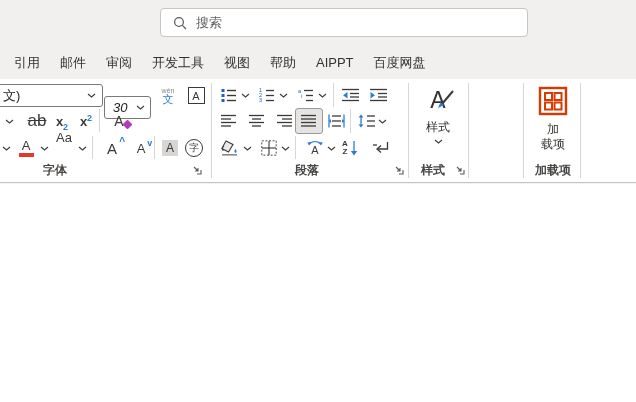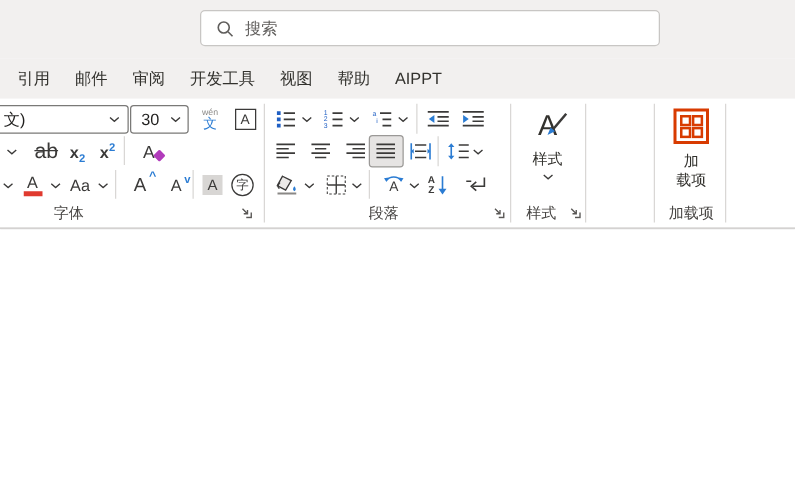--- a/index.html
+++ b/index.html
@@ -20,21 +20,21 @@
 
   
   .ribbon { position:absolute; left:0; top:79px; width:636px; height:104px; background:#fff;
     border-bottom:1px solid #c6c4c2; box-shadow:0 1px 1px rgba(0,0,0,.05); }
   .ctl { position:absolute; display:flex; align-items:center; justify-content:center; height:22px; }
   .vdiv { position:absolute; width:1px; background:#d9d7d5; }
   .combo { position:absolute; height:23px; border:1px solid #7a7977; border-radius:3px; background:#fff;
     display:flex; align-items:center; font-size:13px; color:#201f1e; }
   .combo .val { flex:1; padding-left:8px; white-space:nowrap; overflow:hidden; }
   .chev { display:inline-flex; align-items:center; justify-content:center; }
-  .grouplabel { position:absolute; top:83px; height:16px; font-size:12px; color:#484644; text-align:center; }
+  .grouplabel { position:absolute; top:83px; height:16px; font-size:12px; color:#484644; text-align:center;font-weight:bold; }
   .stack { display:flex; flex-direction:column; align-items:center; line-height:1; }
   .redbar { width:15px; height:4px; background:#e03a2f; margin-top:1px; }
   .shadeA { background:#d8d6d4; padding:1px 4px; font-size:12px; }
   .circleZ { width:18px; height:18px; border:1px solid #3b3a39; border-radius:50%;
     display:flex; align-items:center; justify-content:center; font-size:10px; }
   .boxA { width:17px; height:17px; border:1.4px solid #3b3a39; display:flex; align-items:center;
     justify-content:center; font-size:11px; }
   .justify-sel { position:absolute; left:295px; top:29px; width:28px; height:26px; background:#e6e4e3;
     border:1px solid #9b9997; border-radius:3px; display:flex; align-items:center; justify-content:center; }
   .bigbtn { position:absolute; top:4px; height:78px; display:flex; flex-direction:column;
@@ -75,33 +75,34 @@
   </div>
 
   <div class="tabrow">
     <span class="tab">引用</span>
     <span class="tab">邮件</span>
     <span class="tab">审阅</span>
     <span class="tab">开发工具</span>
     <span class="tab">视图</span>
     <span class="tab">帮助</span>
     <span class="tab">AIPPT</span>
+    <span class="tab">百度网盘</span>
   </div>
 
   <div class="ribbon">
 
     <div class="combo" style="left:-10px; top:5px; width:113px;">
       <span class="val" style="padding-left:12px;">文)</span>
       <span class="chev" style="padding-right:6px;">
         <svg width="9" height="5" viewBox="0 0 9 5">
             <polyline points="1,1 4.5,4 8,1" fill="none" stroke="#3b3a39" stroke-width="1.1"></polyline>
           </svg>
       </span>
     </div>
-    <div class="combo" style="left:104px; top:5px; width:47px;">
+    <div class="combo" style="left:104px; top:17px; width:47px;font-style:italic;">
       <span class="val">30</span>
       <span class="chev" style="padding-right:5px;">
         <svg width="9" height="5" viewBox="0 0 9 5">
             <polyline points="1,1 4.5,4 8,1" fill="none" stroke="#3b3a39" stroke-width="1.1"></polyline>
           </svg>
       </span>
     </div>
     <div class="ctl" style="left:155px; top:4px; width:26px; height:25px;">
       <span class="stack">
         <span style="font-size:7px; color:#8a8886;">wén</span>
@@ -143,21 +144,21 @@
       <span class="stack">
         <span style="font-size:13px;">A</span>
         <span class="redbar"></span>
       </span>
     </div>
     <div class="ctl" style="left:38px; top:58px; width:12px;">
       <svg width="9" height="5" viewBox="0 0 9 5">
           <polyline points="1,1 4.5,4 8,1" fill="none" stroke="#3b3a39" stroke-width="1.1"></polyline>
         </svg>
     </div>
-    <div class="ctl" style="left:52px; top:58px; width:24px;">
+    <div class="ctl" style="left:52px; top:47px; width:24px;">
       <span style="font-size:13px;">Aa</span>
     </div>
     <div class="ctl" style="left:76px; top:58px; width:12px;">
       <svg width="9" height="5" viewBox="0 0 9 5">
           <polyline points="1,1 4.5,4 8,1" fill="none" stroke="#3b3a39" stroke-width="1.1"></polyline>
         </svg>
     </div>
     <div class="vdiv" style="left:92px; top:57px; height:23px;"></div>
     <div class="ctl" style="left:98px; top:56px; width:28px; height:26px;">
       <span style="position:relative; font-size:15px;">

